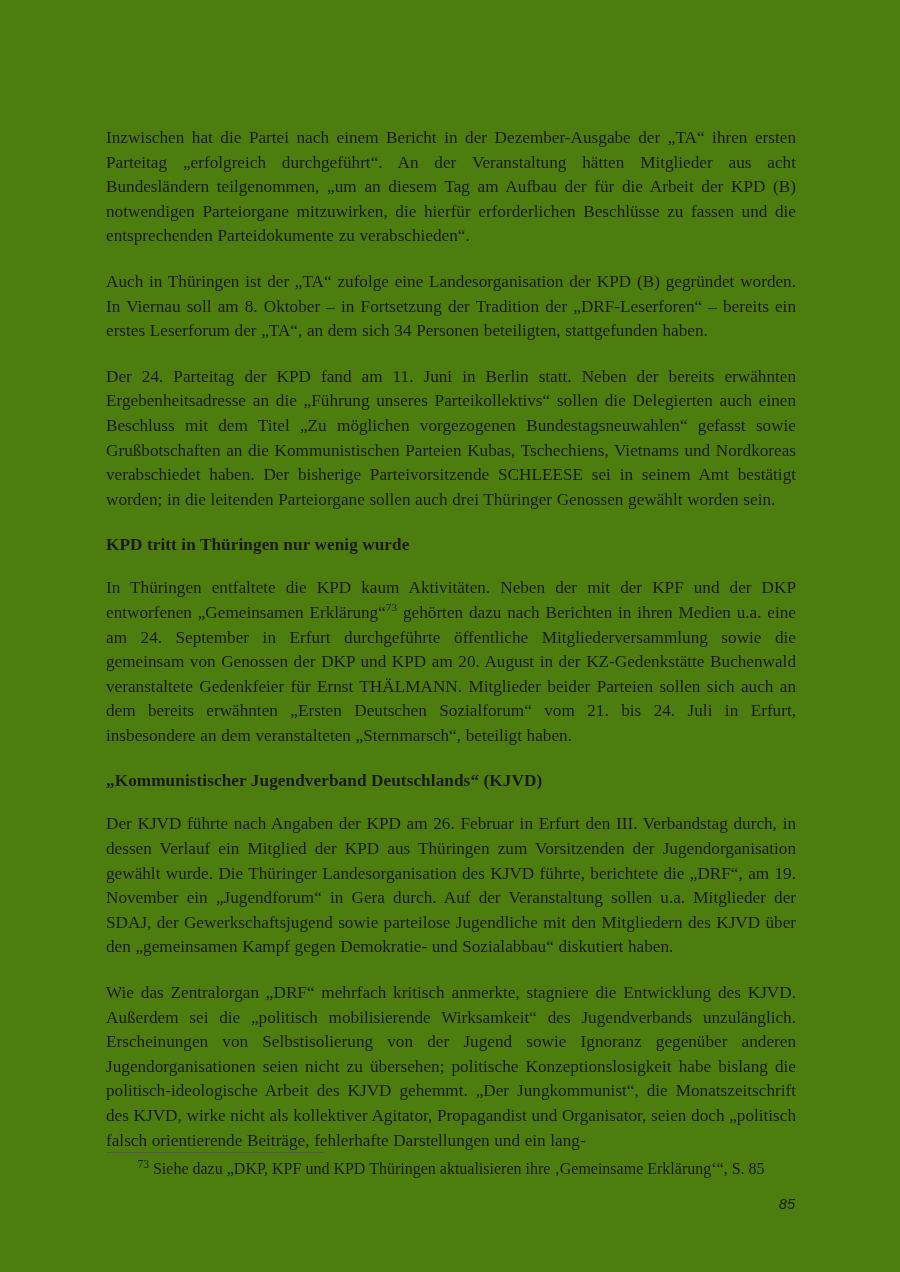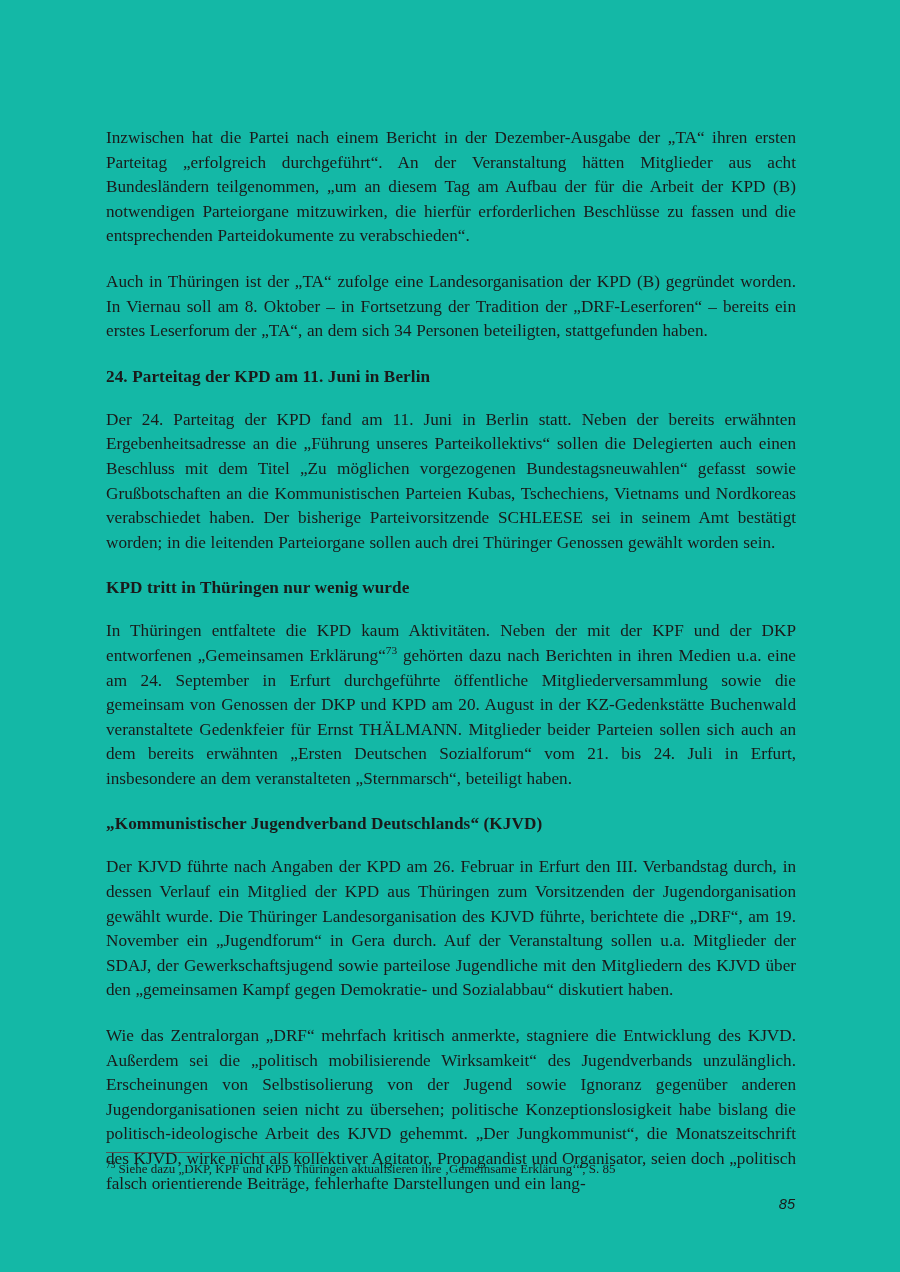--- a/index.html
+++ b/index.html
@@ -16,21 +16,21 @@
     color: #1a1a1a;
     -webkit-font-smoothing: antialiased;
   }
 
   .page {
     position: absolute;
     left: 0;
     top: 0;
     width: 900px;
     height: 1272px;
-    background: #14b8a6;
+    background: #4d7c0f;
   }
 
   .content {
     position: absolute;
     left: 106px;
     top: 126px;
     width: 690px;
   }
 
   p.body-par {
@@ -67,23 +67,23 @@
 
   .footnote-rule {
     width: 218px;
     height: 0;
     border-top: 1.1px solid #555;
     margin: 0 0 7px 0;
   }
 
   p.footnote-text {
     margin: 0;
-    font-size: 13px;
+    font-size: 16px;
     line-height: 18px;
-    text-align: left;
+    text-align: center;
   }
 
   p.footnote-text sup {
     font-size: 0.72em;
     vertical-align: super;
     line-height: 0;
   }
 
   .page-number {
     position: absolute;
@@ -101,21 +101,20 @@
 <body>
 
 <div class="page">
 
   <div class="content">
 
     <p class="body-par">Inzwischen hat die Partei nach einem Bericht in der Dezember-Ausgabe der „TA“ ihren ersten Parteitag „erfolgreich durchgeführt“. An der Veranstaltung hätten Mitglieder aus acht Bundesländern teilgenommen, „um an diesem Tag am Aufbau der für die Arbeit der KPD (B) notwendigen Parteiorgane mitzuwirken, die hierfür erforderlichen Beschlüsse zu fassen und die entsprechenden Parteidokumente zu verabschieden“.</p>
 
     <p class="body-par">Auch in Thüringen ist der „TA“ zufolge eine Landesorganisation der KPD (B) gegründet worden. In Viernau soll am 8. Oktober – in Fortsetzung der Tradition der „DRF-Leserforen“ – bereits ein erstes Leserforum der „TA“, an dem sich 34 Personen beteiligten, stattgefunden haben.</p>
 
-    <h2 class="section-heading">24. Parteitag der KPD am 11. Juni in Berlin</h2>
 
     <p class="body-par">Der 24. Parteitag der KPD fand am 11. Juni in Berlin statt. Neben der bereits erwähnten Ergebenheitsadresse an die „Führung unseres Parteikollektivs“ sollen die Delegierten auch einen Beschluss mit dem Titel „Zu möglichen vorgezogenen Bundestagsneuwahlen“ gefasst sowie Grußbotschaften an die Kommunistischen Parteien Kubas, Tschechiens, Vietnams und Nordkoreas verabschiedet haben. Der bisherige Parteivorsitzende SCHLEESE sei in seinem Amt bestätigt worden; in die leitenden Parteiorgane sollen auch drei Thüringer Genossen gewählt worden sein.</p>
 
     <h2 class="section-heading">KPD tritt in Thüringen nur wenig wurde</h2>
 
     <p class="body-par"><span>In Thüringen entfaltete die KPD kaum Aktivitäten. Neben der mit der KPF und der DKP entworfenen „Gemeinsamen Erklärung“</span><sup class="fn-ref">73</sup><span> gehörten dazu nach Berichten in ihren Medien u.a. eine am 24. September in Erfurt durchgeführte öffentliche Mitgliederversammlung sowie die gemeinsam von Genossen der DKP und KPD am 20. August in der KZ-Gedenkstätte Buchenwald veranstaltete Gedenkfeier für Ernst THÄLMANN. Mitglieder beider Parteien sollen sich auch an dem bereits erwähnten „Ersten Deutschen Sozialforum“ vom 21. bis 24. Juli in Erfurt, insbesondere an dem veranstalteten „Sternmarsch“, beteiligt haben.</span></p>
 
     <h2 class="section-heading">„Kommunistischer Jugendverband Deutschlands“ (KJVD)</h2>
 
     <p class="body-par">Der KJVD führte nach Angaben der KPD am 26. Februar in Erfurt den III. Verbandstag durch, in dessen Verlauf ein Mitglied der KPD aus Thüringen zum Vorsitzenden der Jugendorganisation gewählt wurde. Die Thüringer Landesorganisation des KJVD führte, berichtete die „DRF“, am 19. November ein „Jugendforum“ in Gera durch. Auf der Veranstaltung sollen u.a. Mitglieder der SDAJ, der Gewerkschaftsjugend sowie parteilose Jugendliche mit den Mitgliedern des KJVD über den „gemeinsamen Kampf gegen Demokratie- und Sozialabbau“ diskutiert haben.</p>

